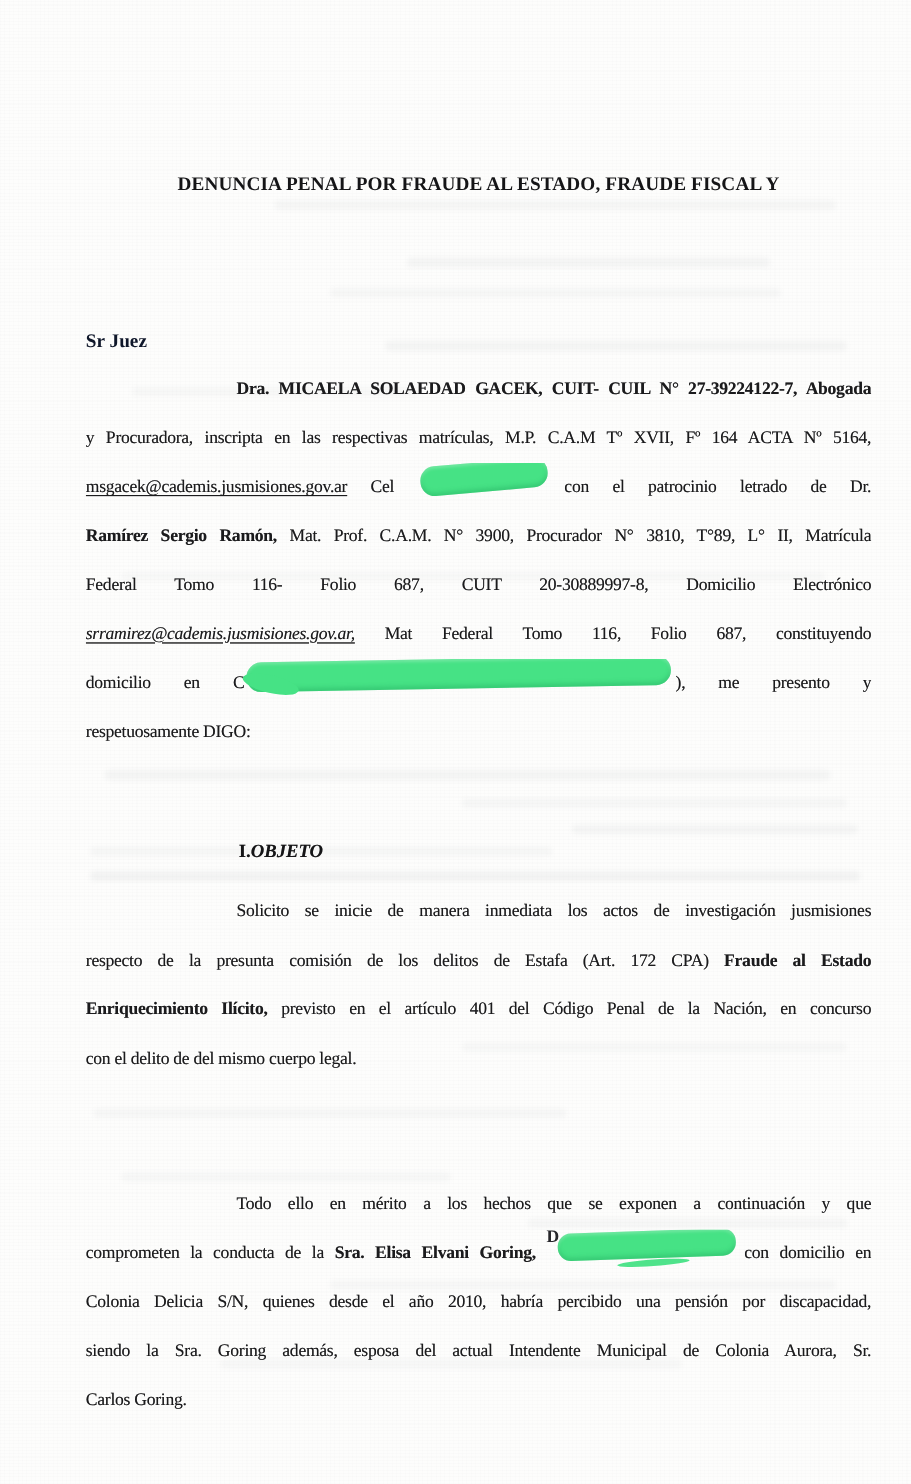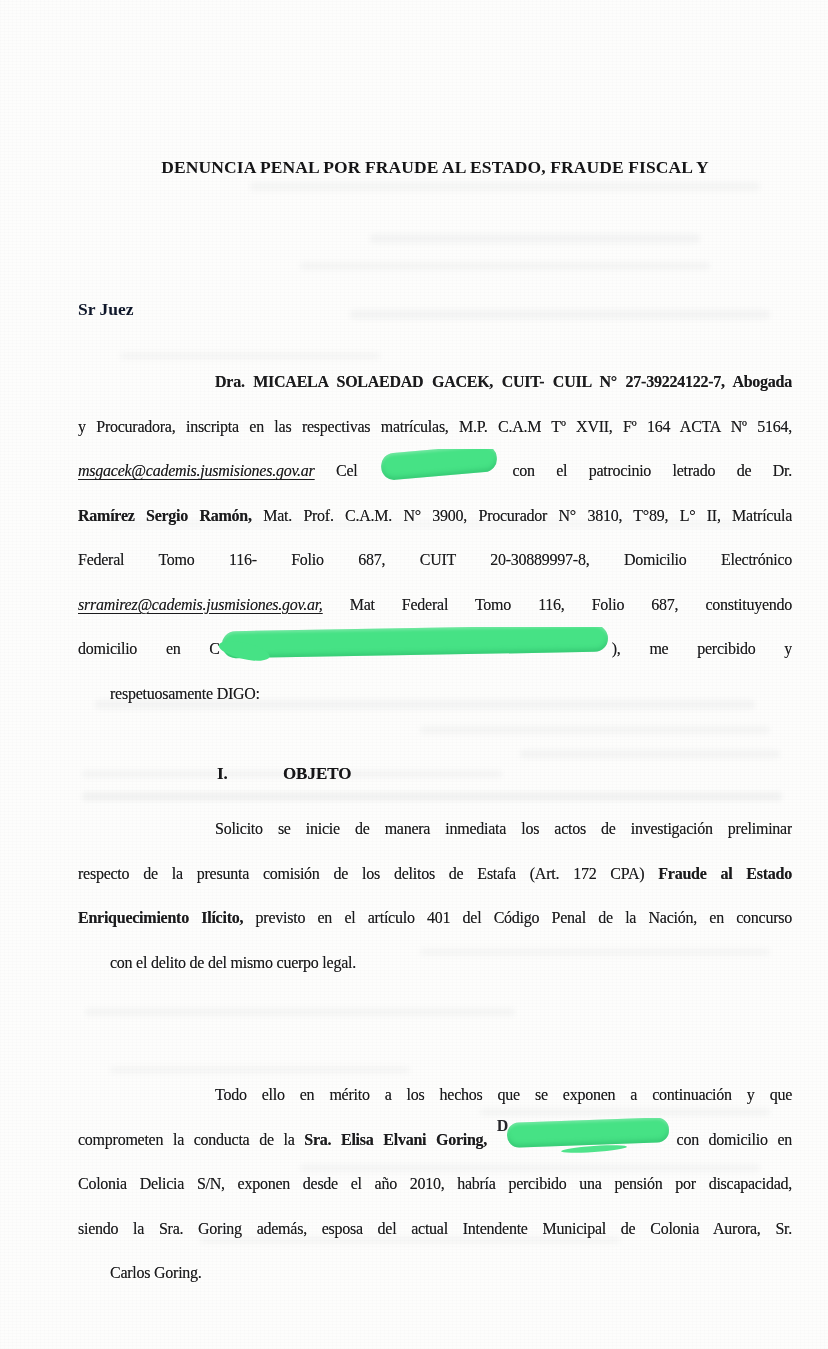--- a/index.html
+++ b/index.html
@@ -16,38 +16,38 @@
   
   .bl{position:absolute;background:#868d92;filter:blur(2.5px);border-radius:4px;pointer-events:none;}
 
   .title{position:absolute;top:143px;left:78px;width:714px;text-align:center;
          font-weight:bold;font-size:17.5px;letter-spacing:.1px;color:#151517;}
   .title .tl{height:48px;line-height:48px;}
 
   .salutation{position:absolute;top:295px;left:78px;font-weight:bold;font-size:17.5px;line-height:28px;color:#0f172a;}
 
   .block{position:absolute;left:78px;width:714px;}
-  .p1{top:360px;}
+  .p1{top:332px;}
   .p2{top:807px;}
   .p3{top:1073px;}
   .line{
     height:44.5px;line-height:44.5px;font-size:16px;letter-spacing:-0.25px;
     text-align:justify;text-align-last:justify;overflow:hidden;
     text-shadow:0 0 .4px rgba(20,20,20,.55);
   }
-  .line.last{text-align-last:left;margin-left:32px;}
+  .line.last{text-align-last:left;}
   .line.indent{text-indent:137px;}
   .b{font-weight:bold;}
-  .u{text-decoration:underline;text-underline-offset:3px;font-style:italic;}
+  .u{text-decoration:underline;text-underline-offset:3px;}
   .i{font-style:italic;}
 
   .heading{position:absolute;top:759px;left:78px;width:714px;font-weight:bold;
            font-size:17px;line-height:30px;padding-left:139px;color:#151517;
            text-shadow:0 0 .4px rgba(20,20,20,.5);}
-  .heading .hl{margin-left:55px;}
+  .heading .hl{font-style:italic;}
 
   
   .red-wrap{display:inline-block;position:relative;height:26px;vertical-align:-6px;}
   .red-text{position:absolute;left:6px;bottom:-4px;font-size:14px;color:#a7b2ac;
             letter-spacing:2px;white-space:nowrap;text-shadow:none;}
   .red-text.dark{color:#26262a;font-weight:bold;font-size:16px;letter-spacing:0;bottom:2px;left:0;}
   .red-mark{position:absolute;display:block;
             box-shadow:inset 0 -3px 4px rgba(30,160,90,.35), inset 0 2px 3px rgba(255,255,255,.25);}
   .red-cel{width:112px;}
   .red-cel .red-mark{left:2px;top:-7px;width:116px;height:27px;border-radius:13px;transform:rotate(-5deg);}
@@ -89,36 +89,36 @@
 
   <div class="salutation">Sr Juez</div>
 
   <div class="block p1">
       <div class="line indent"><span class="b ">Dra. MICAELA SOLAEDAD GACEK, CUIT- CUIL N° 27-39224122-7, Abogada</span></div>
       <div class="line"><span class="">y Procuradora, inscripta en las respectivas matrículas, M.P. C.A.M Tº XVII, Fº 164 ACTA Nº 5164,</span></div>
       <div class="line"><span class="u ">msgacek@cademis.jusmisiones.gov.ar</span><span class=""> Cel </span><span class="red-wrap red-cel"><span class="red-text">Nº 35</span><span class="red-mark" style="background: rgb(70, 226, 133);"></span></span><span class=""> con el patrocinio letrado de Dr.</span></div>
       <div class="line"><span class="b ">Ramírez Sergio Ramón,</span><span class=""> Mat. Prof. C.A.M. N° 3900, Procurador N° 3810, T°89, L° II, Matrícula</span></div>
       <div class="line"><span class="">Federal Tomo 116- Folio 687, CUIT 20-30889997-8, Domicilio Electrónico</span></div>
       <div class="line"><span class="u i">srramirez@cademis.jusmisiones.gov.ar,</span><span class=""> Mat Federal Tomo 116, Folio 687, constituyendo</span></div>
-      <div class="line"><span class="">domicilio en C</span><span class="red-wrap red-dom"><span class="red-text">Barreyro 940 1.a 2o</span><span class="red-mark" style="background: rgb(70, 226, 133);"></span></span><span class="">), me percibido y</span></div>
+      <div class="line"><span class="">domicilio en C</span><span class="red-wrap red-dom"><span class="red-text">Barreyro 940 1.a 2o</span><span class="red-mark" style="background: rgb(70, 226, 133);"></span></span><span class="">), me presento y</span></div>
       <div class="line last"><span class="">respetuosamente DIGO:</span></div>
     </div>
 
   <div class="heading">
     <span>I.</span><span class="hl">OBJETO</span>
   </div>
 
   <div class="block p2">
-      <div class="line indent"><span class="">Solicito se inicie de manera inmediata los actos de investigación preliminar</span></div>
+      <div class="line indent"><span class="">Solicito se inicie de manera inmediata los actos de investigación jusmisiones</span></div>
       <div class="line"><span class="">respecto de la presunta comisión de los delitos de Estafa (Art. 172 CPA) </span><span class="b ">Fraude al Estado</span></div>
       <div class="line"><span class="b ">Enriquecimiento Ilícito,</span><span class=""> previsto en el artículo 401 del Código Penal de la Nación, en concurso</span></div>
       <div class="line last"><span class="">con el delito de del mismo cuerpo legal.</span></div>
     </div>
 
   <div class="block p3">
       <div class="line indent"><span class="">Todo ello en mérito a los hechos que se exponen a continuación y que</span></div>
       <div class="line"><span class="">comprometen la conducta de la </span><span class="b ">Sra. Elisa Elvani Goring,</span><span class=""> </span><span class="red-wrap red-gor"><span class="red-text dark">D</span><span class="red-mark" style="background: rgb(70, 226, 133);"></span><span class="smudge" style="background: rgb(70, 226, 133);"></span></span><span class=""> con domicilio en</span></div>
-      <div class="line"><span class="">Colonia Delicia S/N, exponen desde el año 2010, habría percibido una pensión por discapacidad,</span></div>
+      <div class="line"><span class="">Colonia Delicia S/N, quienes desde el año 2010, habría percibido una pensión por discapacidad,</span></div>
       <div class="line"><span class="">siendo la Sra. Goring además, esposa del actual Intendente Municipal de Colonia Aurora, Sr.</span></div>
       <div class="line last"><span class="">Carlos Goring.</span></div>
     </div>
 
 </div>
 
 </body></html>

